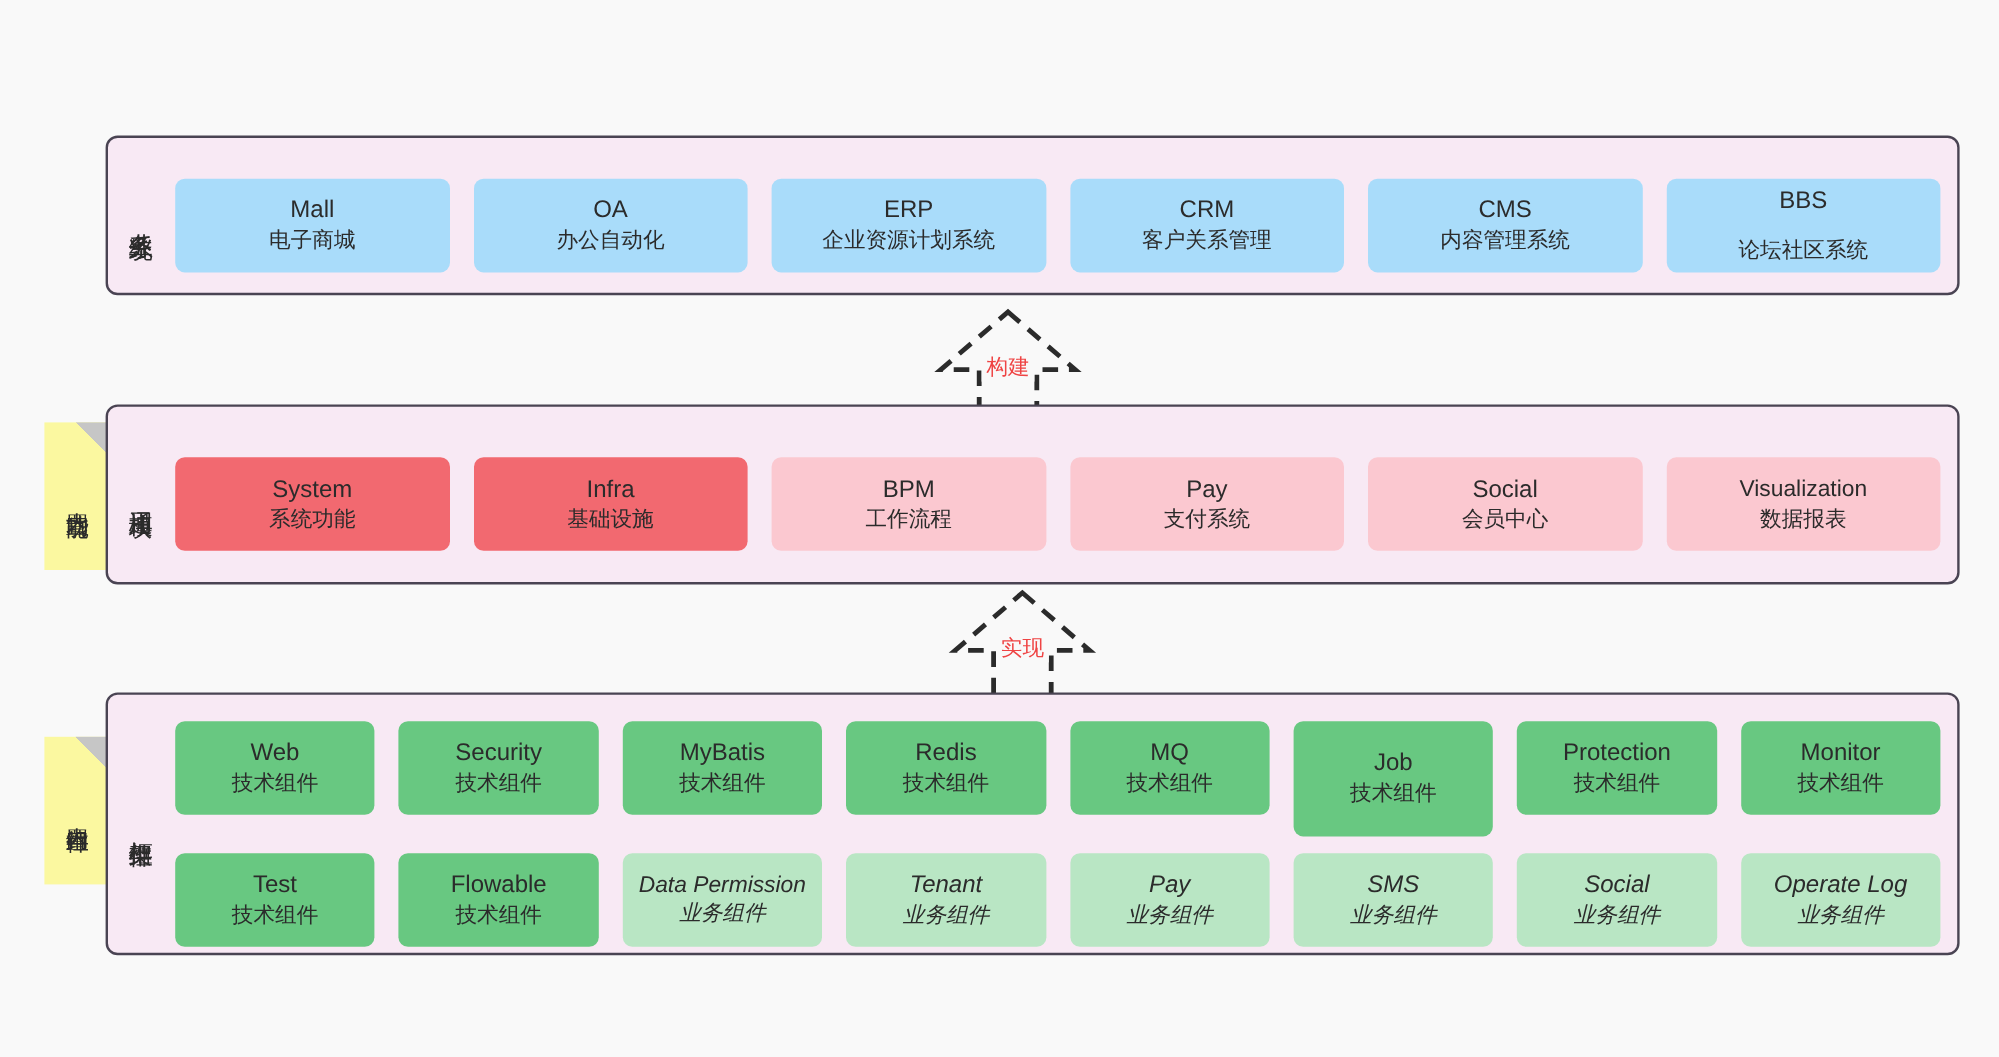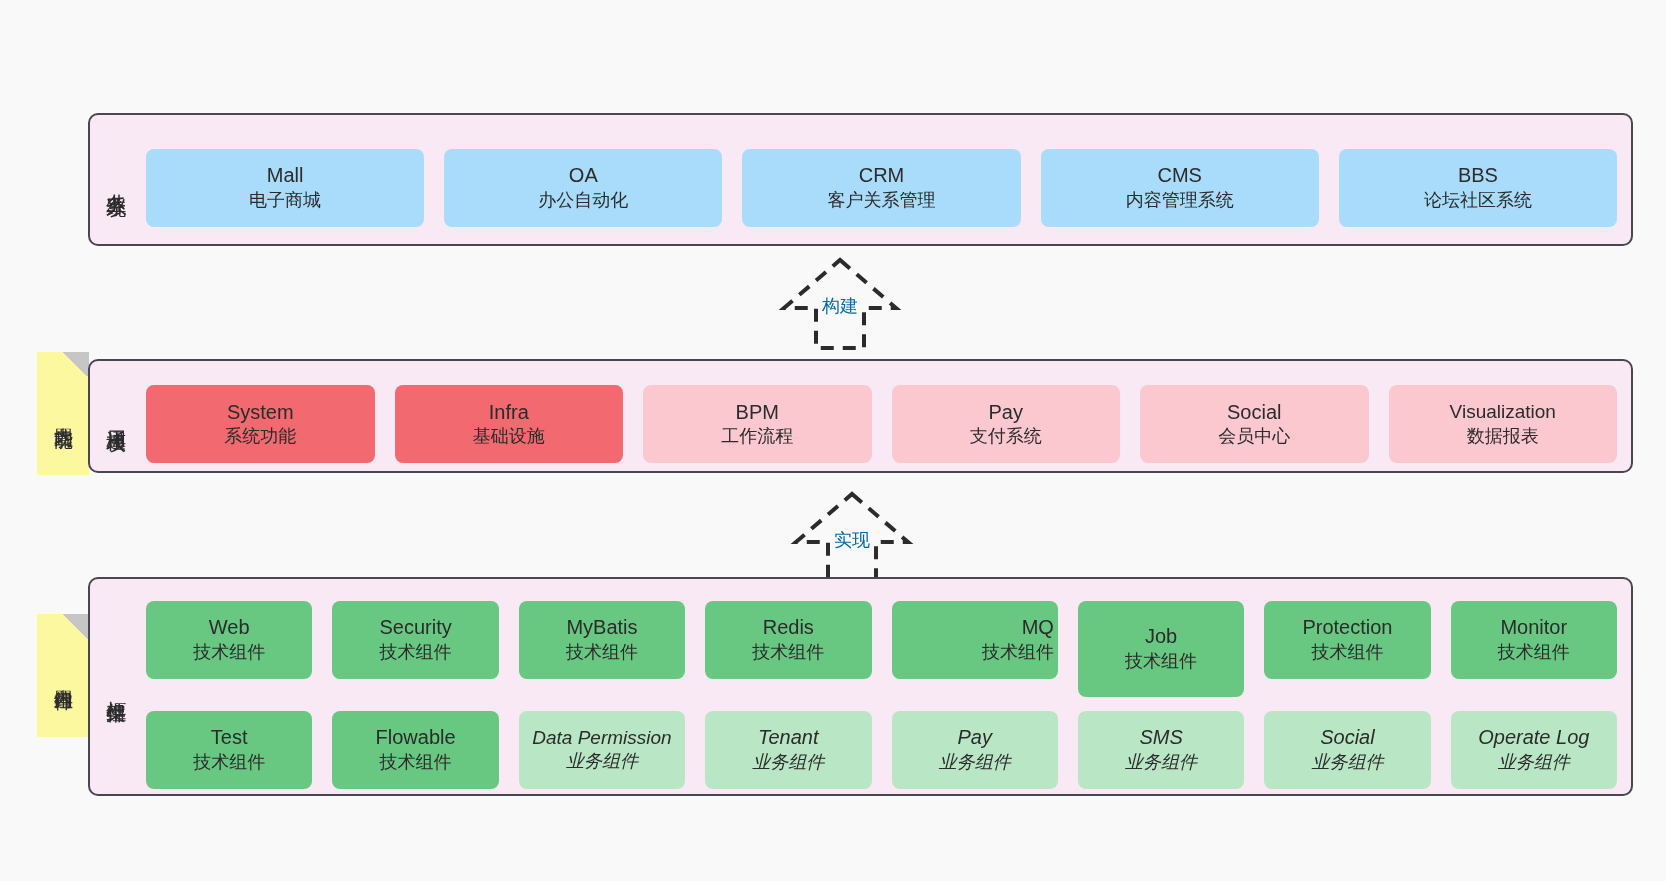--- a/index.html
+++ b/index.html
@@ -109,21 +109,21 @@
   }
   .uml-arrow svg { display: block; width: 100%; height: 100%; overflow: visible; }
   .uml-arrow .arrow-label {
     position: absolute;
     left: 50%;
     transform: translateX(-50%);
     top: 38px;
     background: #f9f9f9;
     padding: 0 4px;
     font-size: 18px;
-    color: #0369a1;
+    color: #ef4444;
     white-space: nowrap;
   }
 </style>
 </head>
 <body>
 
 <div class="canvas">
 
   <div class="layer" id="layer-business" style="left:88px; top:113px; width:1545px; height:133px;">
     <div class="layer-title">业务系统</div>
@@ -131,48 +131,52 @@
       <div class="row" id="business-row">
           <div class="card c-blue" style="height: 78px;">
             <div class="t1">Mall</div>
             <div class="t2">电子商城</div>
           </div>
           <div class="card c-blue" style="height: 78px;">
             <div class="t1">OA</div>
             <div class="t2">办公自动化</div>
           </div>
           <div class="card c-blue" style="height: 78px;">
+            <div class="t1">ERP</div>
+            <div class="t2">企业资源计划系统</div>
+          </div>
+          <div class="card c-blue" style="height: 78px;">
             <div class="t1">CRM</div>
             <div class="t2">客户关系管理</div>
           </div>
           <div class="card c-blue" style="height: 78px;">
             <div class="t1">CMS</div>
             <div class="t2">内容管理系统</div>
           </div>
-          <div class="card c-blue" style="height: 78px;">
+          <div class="card c-blue" style="height: 78px; justify-content: space-between;">
             <div class="t1">BBS</div>
             <div class="t2">论坛社区系统</div>
           </div>
         </div>
     </div>
   </div>
 
   <div class="uml-arrow" style="left:760px; top:256px;">
     <svg viewBox="0 0 160 96" preserveAspectRatio="none" aria-hidden="true">
       <path d="M80 4 L136 52 L104 52 L104 92 L56 92 L56 52 L24 52 Z" fill="none" stroke="#2b2b2b" stroke-width="4" stroke-dasharray="13 9" stroke-linejoin="miter"></path>
     </svg>
     <span class="arrow-label">构建</span>
   </div>
 
   <div class="note" style="left:37px; top:352px; width:52px; height:123px;">
     <span class="fold"></span>
     <span>内置功能</span>
   </div>
 
-  <div class="layer" id="layer-modules" style="left:88px; top:359px; width:1545px; height:114px;">
+  <div class="layer" id="layer-modules" style="left:88px; top:337px; width:1545px; height:150px;">
     <div class="layer-title">通用模块</div>
     <div class="layer-body">
       <div class="row" id="modules-row">
           <div class="card c-red" style="height: 78px;">
             <div class="t1">System</div>
             <div class="t2">系统功能</div>
           </div>
           <div class="card c-red" style="height: 78px;">
             <div class="t1">Infra</div>
             <div class="t2">基础设施</div>
@@ -222,21 +226,21 @@
             <div class="t2">技术组件</div>
           </div>
           <div class="card c-green" style="height: 78px; align-items: center;">
             <div class="t1">MyBatis</div>
             <div class="t2">技术组件</div>
           </div>
           <div class="card c-green" style="height: 78px;">
             <div class="t1">Redis</div>
             <div class="t2">技术组件</div>
           </div>
-          <div class="card c-green" style="height: 78px; align-items: flex-end;">
+          <div class="card c-green" style="height: 78px;">
             <div class="t1">MQ</div>
             <div class="t2">技术组件</div>
           </div>
           <div class="card c-green" style="height: 96px;">
             <div class="t1">Job</div>
             <div class="t2">技术组件</div>
           </div>
           <div class="card c-green" style="height: 78px;">
             <div class="t1">Protection</div>
             <div class="t2">技术组件</div>

